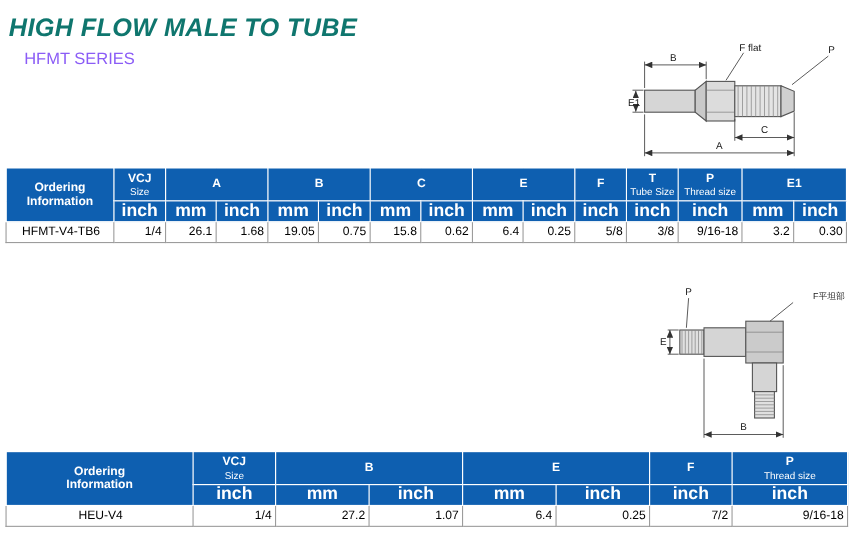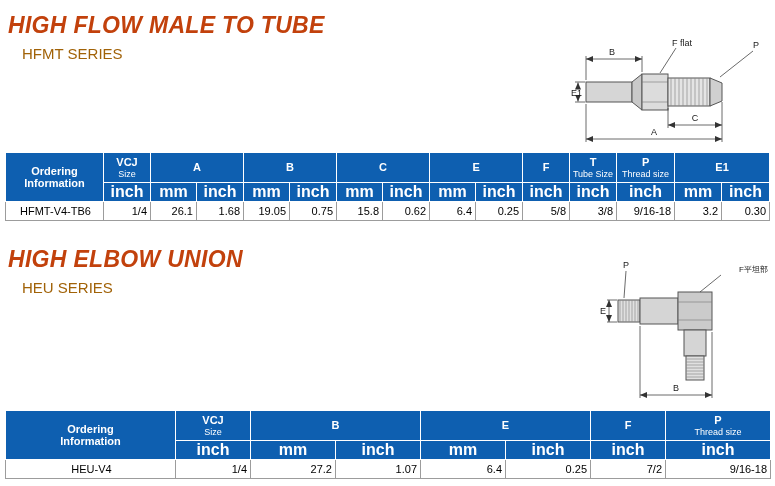--- a/index.html
+++ b/index.html
@@ -1,20 +1,20 @@
 <!DOCTYPE html>
 <html><head>
 <meta charset="utf-8">
 <style>
   html,body{margin:0;padding:0;background:#fff;}
   body{font-family:"Liberation Sans",sans-serif;color:#000;}
   .page{position:relative;width:775px;height:486px;background:#fff;overflow:hidden;}
   .titleblock{position:absolute;left:8px;}
-  .title{font-style:italic;font-weight:bold;font-size:23px;margin:0;letter-spacing:.3px;color:#c2410c;}
-  .series{font-size:15px;margin:6px 0 0 14px;color:#a16207;}
+  .title{font-style:italic;font-weight:bold;font-size:23px;margin:0;letter-spacing:.3px;color:#0f766e;}
+  .series{font-size:15px;margin:6px 0 0 14px;color:#8b5cf6;}
   .diagram{position:absolute;}
   svg text{font-family:"Liberation Sans",sans-serif;fill:#1a1a1a;}
   table.spec{border-collapse:collapse;table-layout:fixed;width:765px;font-size:11px;position:absolute;left:5px;}
   table.spec th{background:#0e5fb0;color:#fff;border:1px solid #fff;padding:0 2px;text-align:center;vertical-align:middle;font-weight:bold;line-height:1.15;}
   table.spec tr.top th{height:29px;font-size:11px;}
   table.spec tr.sub th{height:15px;font-size:16px;}
   table.spec td{border:1px solid #9c9c9c;background:#fff;text-align:right;height:18px;padding:0 3px;font-size:11px;}
   table.spec td.part{text-align:center;padding-left:5px;}
   .sublabel{display:block;font-size:9px;font-weight:normal;}
   .block70{display:inline-block;max-width:74px;line-height:1.15;}
@@ -138,24 +138,20 @@
       <td>0.25</td>
       <td>5/8</td>
       <td>3/8</td>
       <td>9/16-18</td>
       <td>3.2</td>
       <td>0.30</td>
     </tr>
   </tbody>
     </table>
 
-  <div class="titleblock" style="top:246px">
-    <h1 class="title">HIGH ELBOW UNION</h1>
-    <div class="series">HEU SERIES</div>
-  </div>
 
   <svg class="diagram" style="left:600px;top:258px" width="170" height="150" viewBox="0 0 170 150">
     <defs>
       <marker id="d2e" markerWidth="8" markerHeight="6" refX="7" refY="3" orient="auto" markerUnits="userSpaceOnUse">
           <path d="M0,0L7,3L0,6Z" fill="#333"></path>
         </marker>
       <marker id="d2s" markerWidth="8" markerHeight="6" refX="0" refY="3" orient="auto" markerUnits="userSpaceOnUse">
           <path d="M7,0L0,3L7,6Z" fill="#333"></path>
         </marker>
     </defs>

